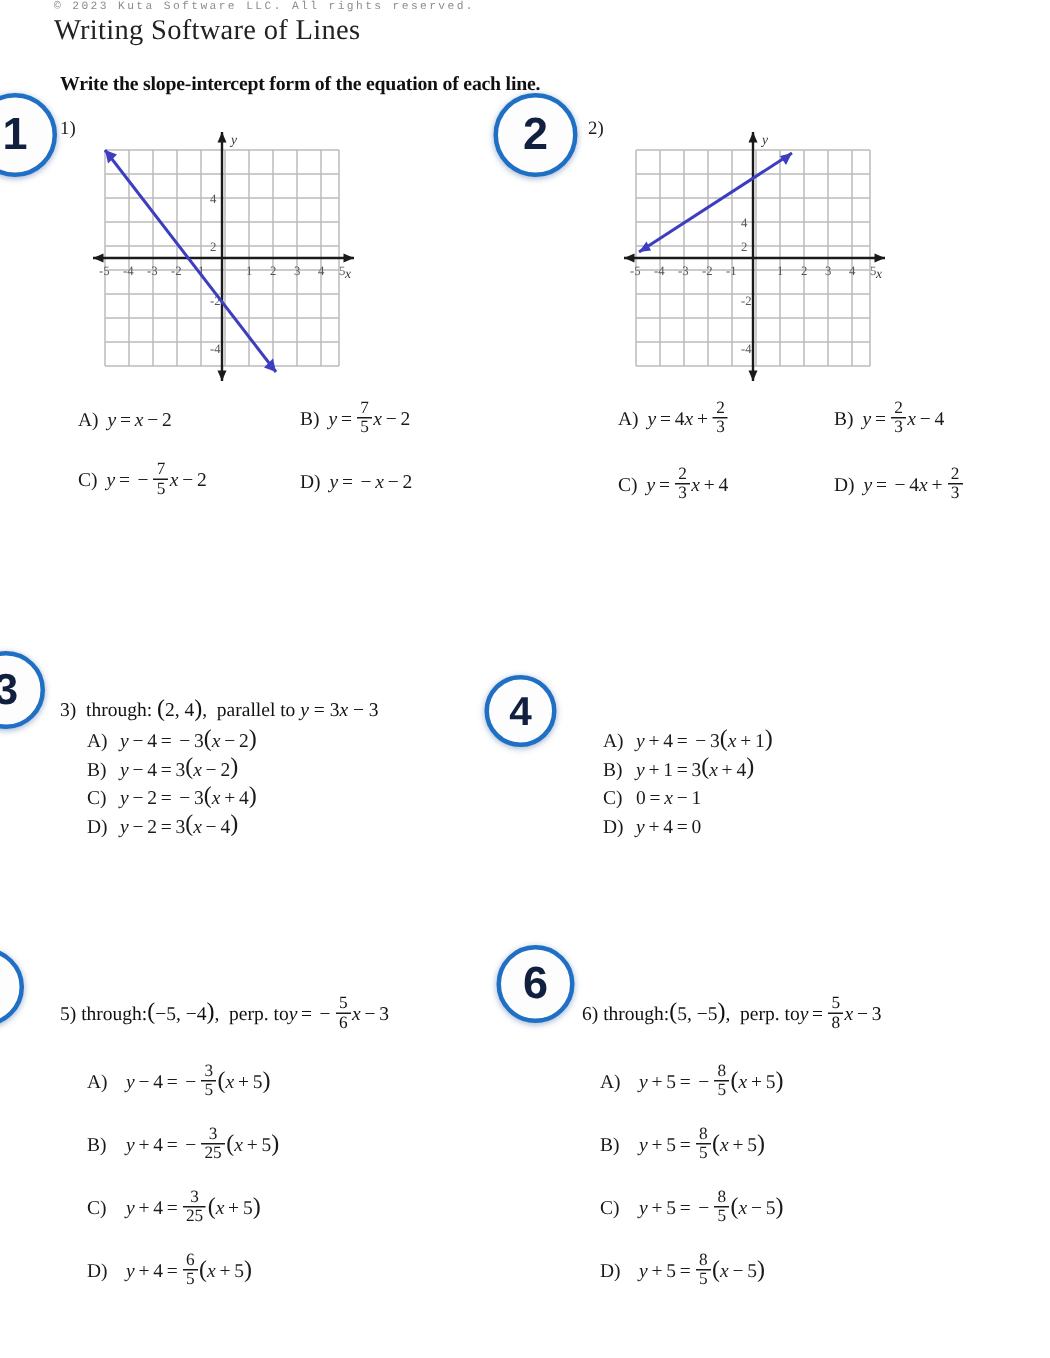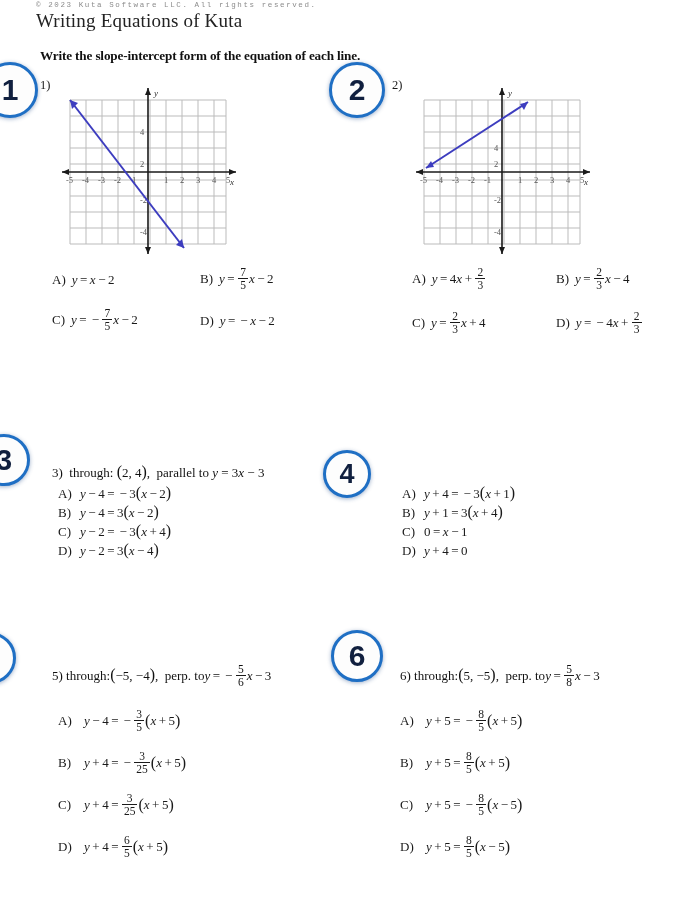--- a/index.html
+++ b/index.html
@@ -46,21 +46,21 @@
   #badge-3{left:-22px;top:434px;width:52px;height:52px;font-size:29px;}
   #badge-4{left:323px;top:450px;width:48px;height:48px;font-size:27px;}
   #badge-5{left:-36px;top:632px;width:52px;height:52px;font-size:28px;}
   #badge-6{left:331px;top:630px;width:52px;height:52px;font-size:30px;}
 
   
   .prob-num{
     position:absolute;font-size:12.5px;color:#1a1a1a;
   }
   .q-text{
-    position:absolute;font-size:13px;color:#111;white-space:nowrap;margin-left:12px;
+    position:absolute;font-size:13px;color:#111;white-space:nowrap;
   }
 
   
   .graph{position:absolute;}
   .graph svg{display:block;}
 
   
   .ansrow{position:absolute;font-size:13px;white-space:nowrap;}
   .ans{
     display:inline-flex;align-items:center;
@@ -89,21 +89,21 @@
   .anslist-lg{position:absolute;font-size:13px;}
   .anslist-lg .item{display:flex;align-items:center;height:42px;white-space:nowrap;}
   .anslist-lg .item .lbl{width:26px;}
 </style>
 </head>
 <body>
 
 <div class="page">
 
   <div class="copyright">© 2023 Kuta Software LLC.  All rights reserved.</div>
-  <div class="worksheet-title">Writing Equations of Kuta</div>
+  <div class="worksheet-title">Writing Software of Lines</div>
 
   <div class="instruction" id="instr-1">Write the slope-intercept form of the equation of each line.</div>
 
   <div class="badge" id="badge-1">1</div>
   <div class="badge" id="badge-2">2</div>
   <div class="badge" id="badge-3">3</div>
   <div class="badge" id="badge-4">4</div>
   <div class="badge" id="badge-5">5</div>
   <div class="badge" id="badge-6">6</div>
 

